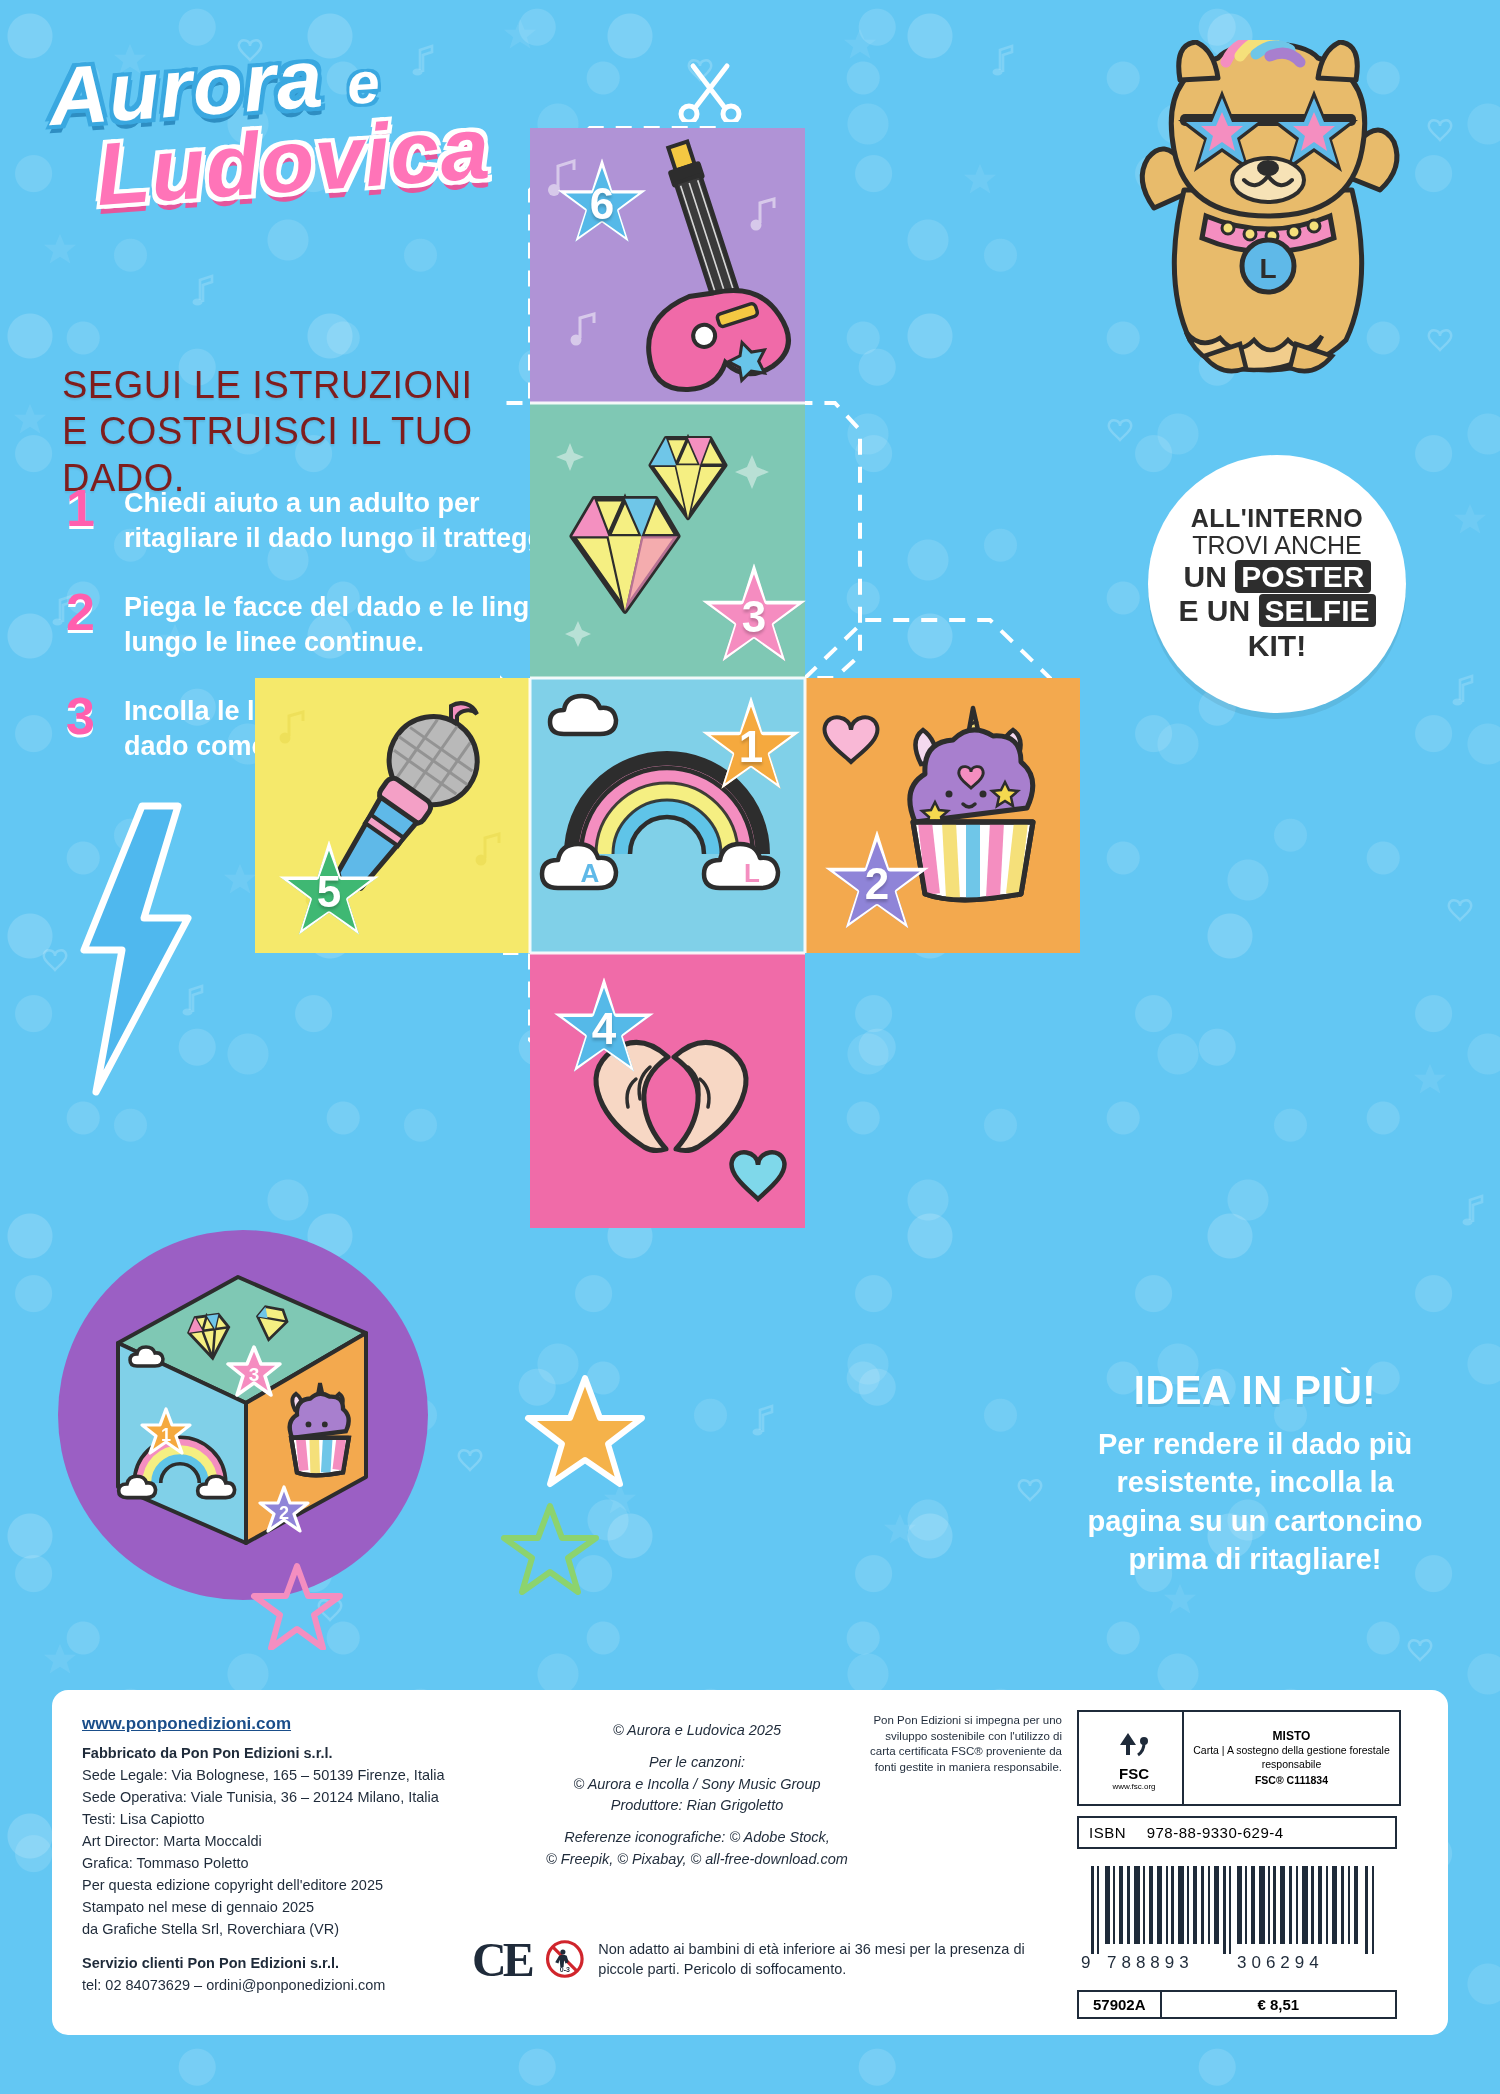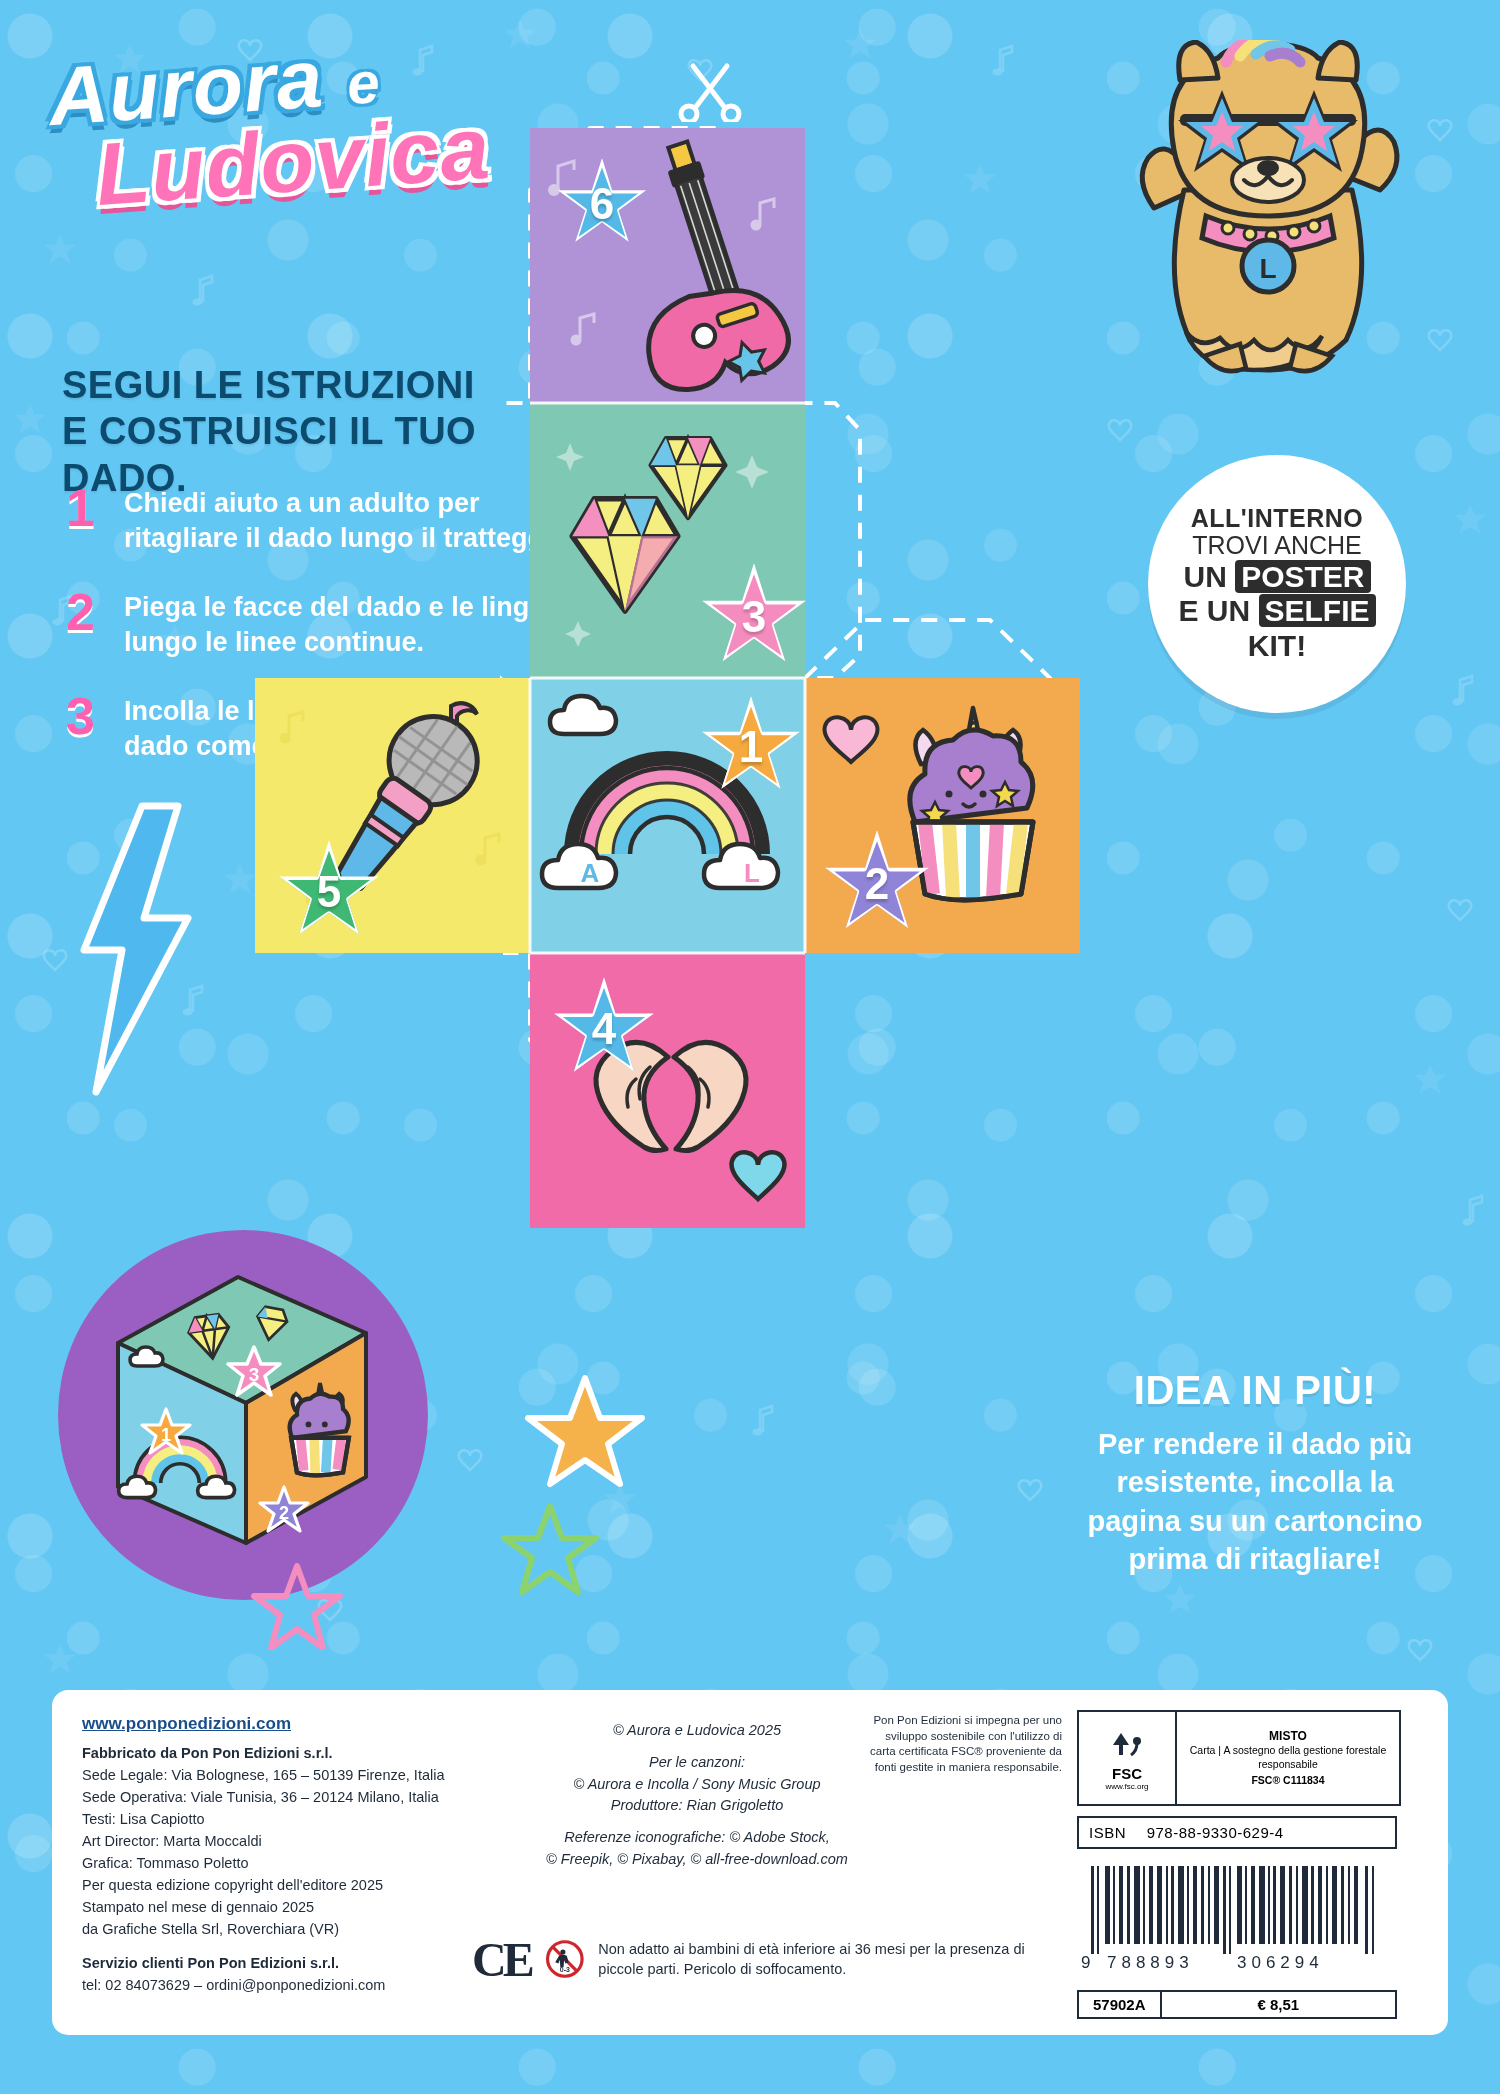--- a/index.html
+++ b/index.html
@@ -75,23 +75,23 @@
     color: #ffffff;
     text-shadow: -3px -3px 0 #3aa8e0, 3px -3px 0 #3aa8e0, -3px 3px 0 #3aa8e0, 3px 3px 0 #3aa8e0;
   }
 
   
   .instr-title {
     position: absolute;
     left: 62px;
     top: 362px;
     width: 520px;
-    color: #0c4a6e;
+    color: #7f1d1d;
     font-size: 38px;
-    font-weight: bold;
+    font-weight: normal;
     line-height: 1.22;
     letter-spacing: 0.5px;
     text-transform: uppercase;
     text-shadow: 0 2px 2px rgba(0,0,0,0.08);
   }
   .steps {
     position: absolute;
     left: 66px;
     top: 482px;
     width: 530px;
@@ -244,21 +244,21 @@
   .f-col1 { position: absolute; left: 30px; top: 24px; width: 430px; color: #1f2b3a; }
   .f-url { font-size: 17px; font-weight: bold; color: #1a4e8a; margin-bottom: 9px; text-decoration: underline;}
   .f-b { font-weight: bold; }
   .f-col1 p { margin: 0 0 2px 0; font-size: 14.5px; line-height: 1.38; }
   .f-col2 { position: absolute; left: 480px; top: 30px; width: 330px; text-align: center; font-size: 14.5px; line-height: 1.5; color:#1f2b3a;font-style:italic;}
   .f-col3 { position: absolute; left: 815px; top: 23px; width: 195px; text-align: right; font-size: 11.5px; line-height: 1.35; color:#1f2b3a;}
   .fsc {
     position: absolute; left: 1025px; top: 20px; width: 320px; height: 92px;
     border: 2px solid #1f2b3a; display: flex; align-items: center;
   }
-  .fsc-left { width: 96px; text-align:center; border-right: 2px solid #1f2b3a; height:100%; display:flex; flex-direction:column; align-items:center; justify-content:center;}
+  .fsc-left { width: 96px; text-align:center; border-right: 2px solid #1f2b3a; height:100%; display:flex; flex-direction:column; align-items:center; justify-content:center;padding-left:7px;}
   .fsc-right { flex:1; text-align:center; font-size: 10.5px; line-height:1.3; padding: 0 6px;}
   .isbn { position:absolute; left:1025px; top:126px; width:320px; border:2px solid #1f2b3a; font-size:15px; padding:6px 10px; box-sizing:border-box; letter-spacing:0.5px;}
   .barcode { position:absolute; left:1025px; top:172px; width:320px; height:110px; }
   .price-row { position:absolute; left:1025px; top:300px; width:320px; display:flex; }
   .price-code { border:2px solid #1f2b3a; padding:4px 14px; font-size:15px; font-weight:bold; }
   .price-val { border:2px solid #1f2b3a; border-left:none; padding:4px 22px; font-size:15px; font-weight:bold; flex:1; text-align:center;}
   .warn { position: absolute; left: 420px; top: 238px; width: 560px; display:flex; align-items:center; gap:14px;}
   .warn-text { font-size: 14.5px; line-height:1.4; color:#1f2b3a;}
   .ce { font-size: 48px; font-weight: bold; letter-spacing: -4px; color:#1f2b3a; font-family:"Liberation Serif", serif;}
 </style>

